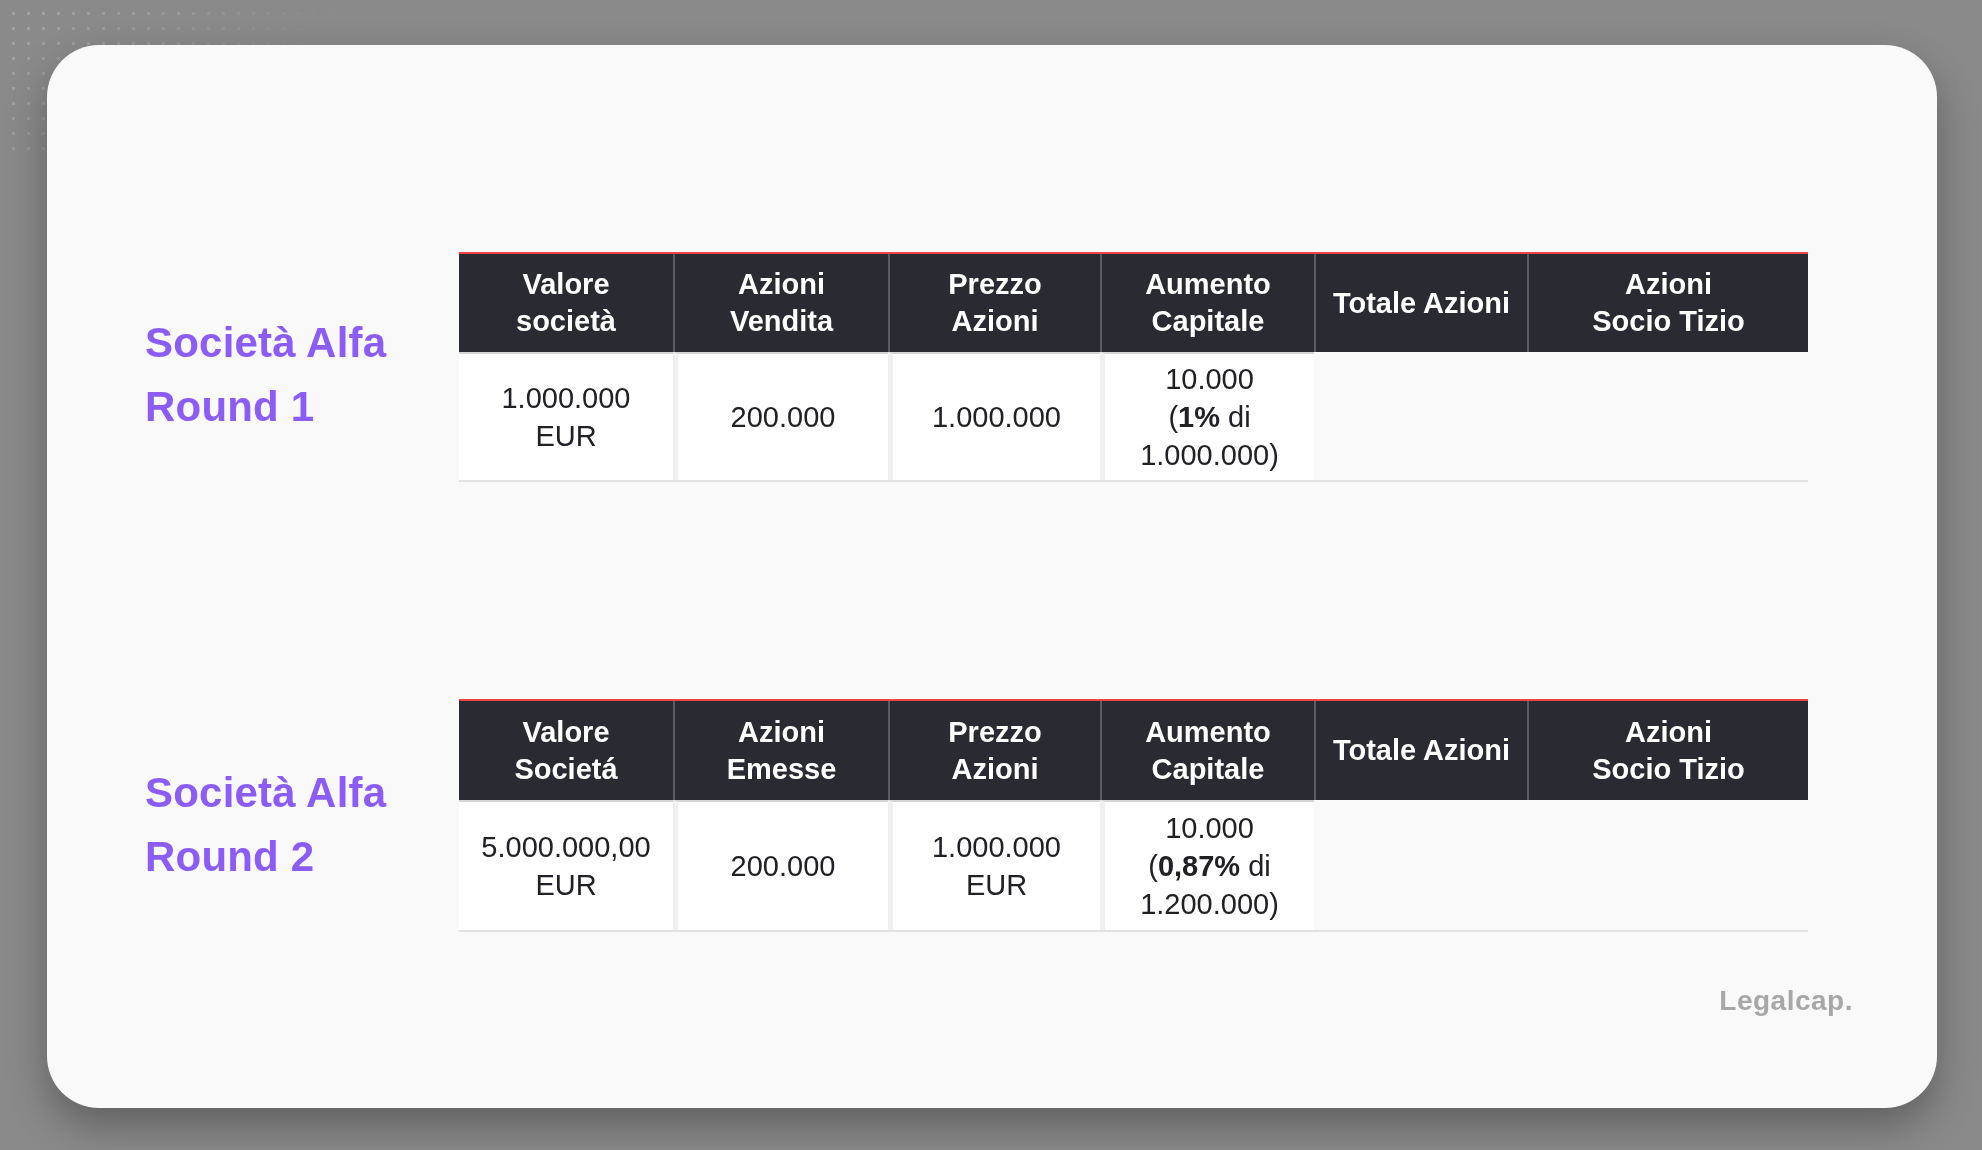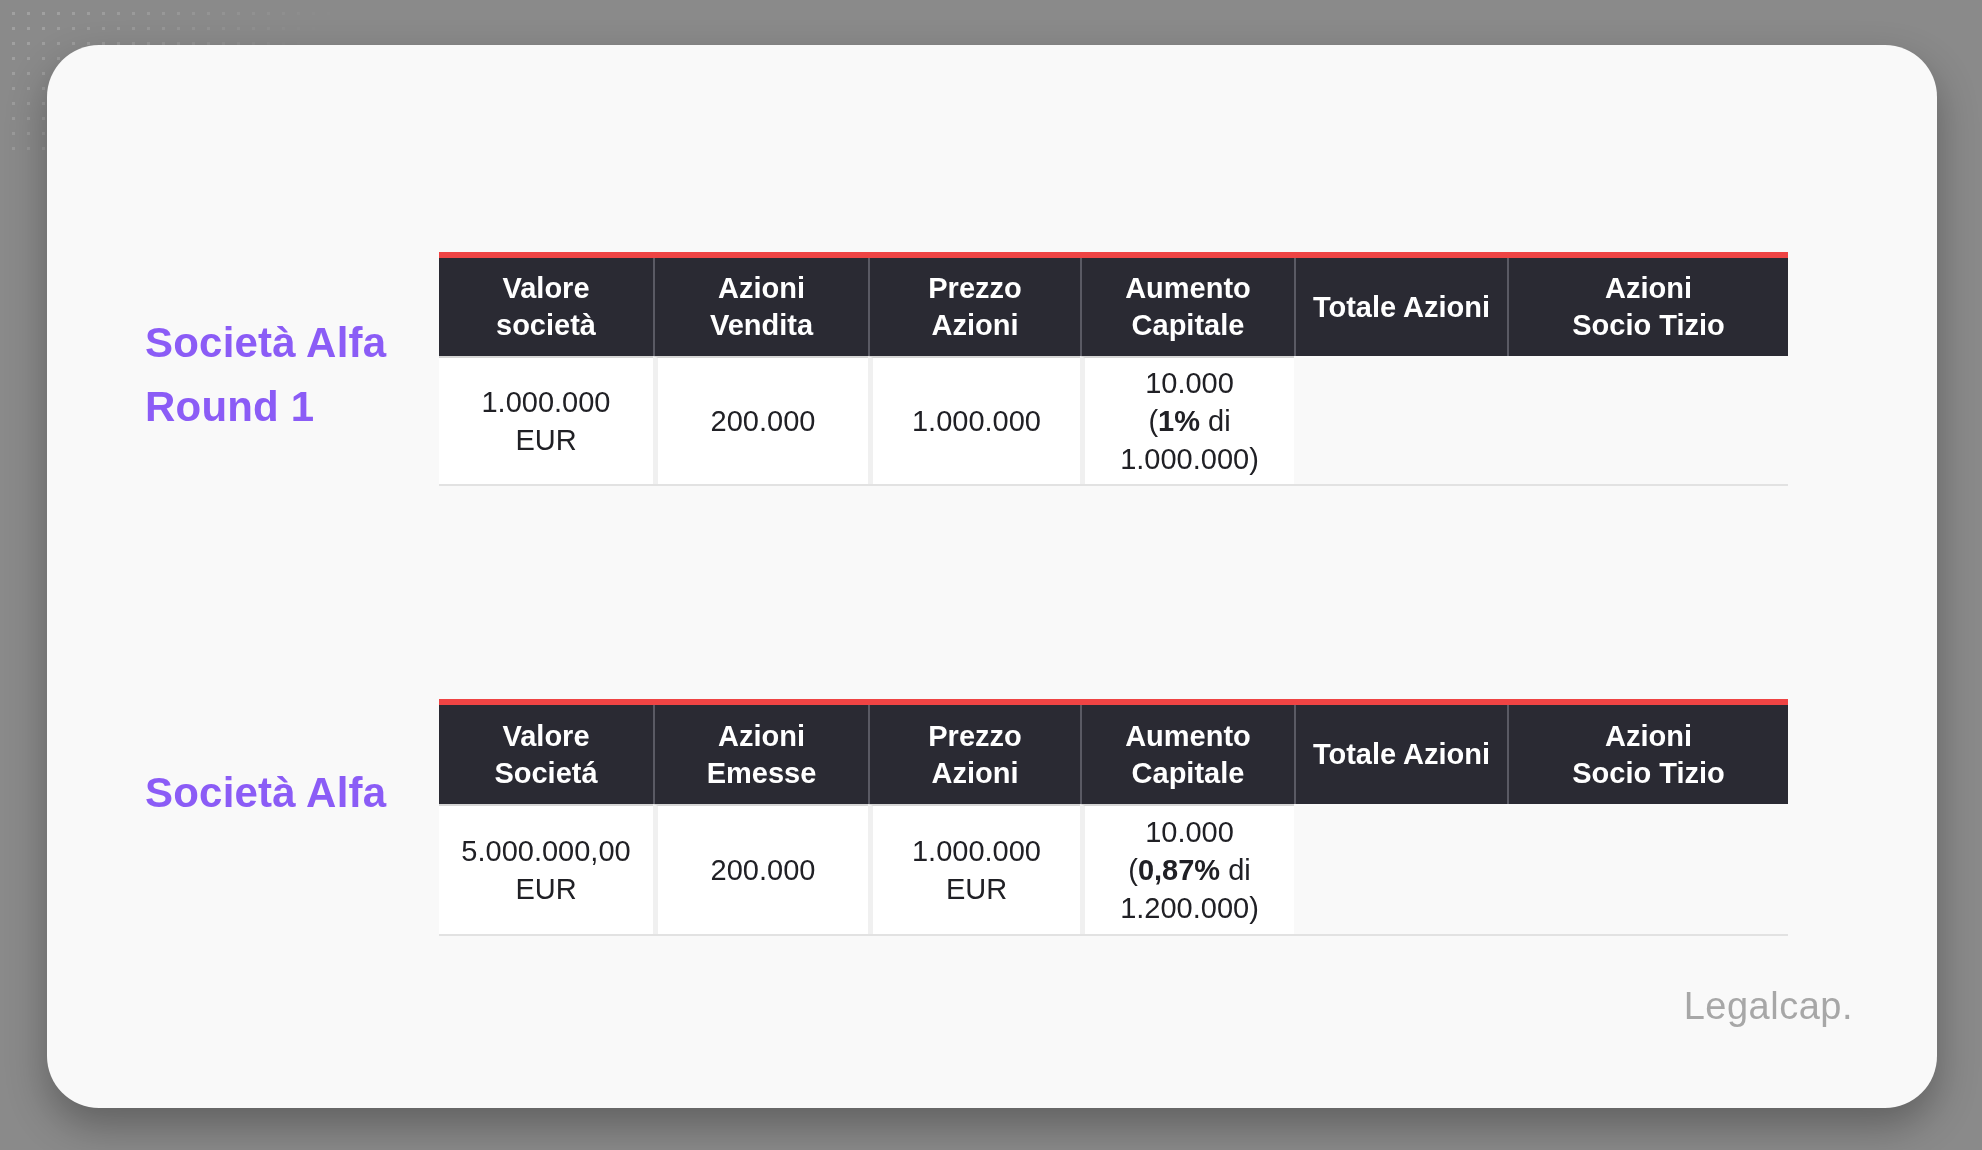--- a/index.html
+++ b/index.html
@@ -40,25 +40,25 @@
     font-size: 42px;
     font-weight: 700;
     line-height: 64px;
     color: #8b5cf6;
     letter-spacing: 0.2px;
   }
   .round-label.r1 { top: 266px; }
   .round-label.r2 { top: 716px; }
   .grid-table {
     position: absolute;
-    left: 392px;
+    left: 412px;
     width: 1349px;
     display: grid;
     grid-template-columns: 214px 215px 212px 214px 213px 281px;
-    border-top: 6px solid #ef4444;
+    border-top: 2px solid #ef4444;
     border-bottom: 2px solid #e2e2e2;
   }
   .grid-table.t1 { top: 207px; grid-template-rows: 98px 128px; }
   .grid-table.t2 { top: 654px; grid-template-rows: 99px 130px; }
   .th {
     background: #2a2a33;
     color: #ffffff;
     font-weight: 700;
     font-size: 29px;
     line-height: 37px;
@@ -80,22 +80,22 @@
     align-items: center;
     text-align: center;
     border-top: 2px solid #d6d6d6;
   }
   .td + .td { border-left: 5px solid #f0f0f0; }
   .td strong { font-weight: 700; }
   .watermark {
     position: absolute;
     right: 84px;
     top: 940px;
-    font-size: 38px;
-    font-weight: 400;
+    font-size: 28px;
+    font-weight: 700;
     color: #a7a7a7;
     letter-spacing: 0.5px;
   }
 </style>
 </head>
 <body>
 
 <div class="stage">
   <div class="dots"></div>
 
@@ -144,20 +144,21 @@
       </div>
       <div class="td">
         <div>10.000</div>
         <div><span>(</span><strong>1%</strong><span> di 1.000.000)</span></div>
 
       </div>
     </div>
 
     <div class="round-label r2">
       <div>Società Alfa</div>
+      <div>Round 2</div>
     </div>
 
     <div class="grid-table t2">
       <div class="th">
         <div>Valore</div>
         <div>Societá</div>
       </div>
       <div class="th">
         <div>Azioni</div>
         <div>Emesse</div>

